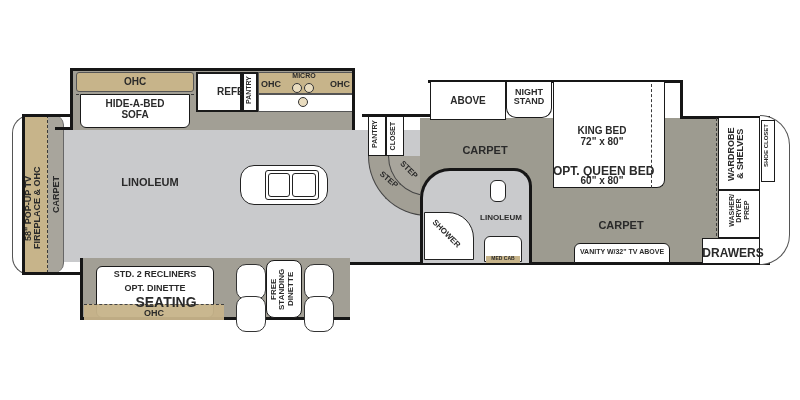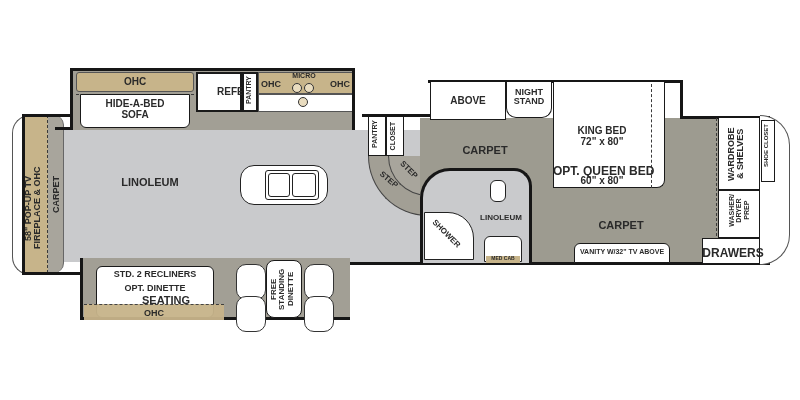--- a/index.html
+++ b/index.html
@@ -60,21 +60,21 @@
 <div class="abs" style="left:268px;top:173px;width:22px;height:24px;border:1.5px solid #222;border-radius:3px;"></div>
 <div class="abs" style="left:292px;top:173px;width:24px;height:24px;border:1.5px solid #222;border-radius:3px;"></div>
 
 <div class="lbl" style="left:110px;top:177px;width:80px;font-size:11px;">LINOLEUM</div>
 
 <div class="abs" style="left:80px;top:258px;width:270px;height:62px;background:#a29f95;border-bottom:3px solid #161616;border-left:3px solid #161616;"></div>
 <div class="box" style="left:96px;top:266px;width:118px;height:52px;border-width:1.5px;border-radius:6px;"></div>
 <div class="abs tan" style="left:84px;top:304px;width:140px;height:16px;opacity:0.95;border-top:1.5px dashed #3a3a3a;"></div>
 <div class="lbl" style="left:96px;top:270px;width:118px;font-size:9px;">STD. 2 RECLINERS</div>
 <div class="lbl" style="left:96px;top:284px;width:118px;font-size:9px;">OPT. DINETTE</div>
-<div class="lbl" style="left:96px;top:295px;width:140px;font-size:11px;">SEATING</div>
+<div class="lbl" style="left:96px;top:295px;width:140px;font-size:14px;">SEATING</div>
 <div class="lbl" style="left:84px;top:309px;width:140px;font-size:9px;">OHC</div>
 
 <div class="chair" style="left:236px;top:264px;"></div>
 <div class="chair" style="left:236px;top:296px;"></div>
 <div class="chair" style="left:304px;top:264px;"></div>
 <div class="chair" style="left:304px;top:296px;"></div>
 <div class="box" style="left:266px;top:260px;width:36px;height:58px;border-width:1.5px;border-radius:8px;"></div>
 <div class="lbl vert" style="left:270px;top:262px;height:54px;font-size:8px;white-space:pre;">FREE
 STANDING
 DINETTE</div>

